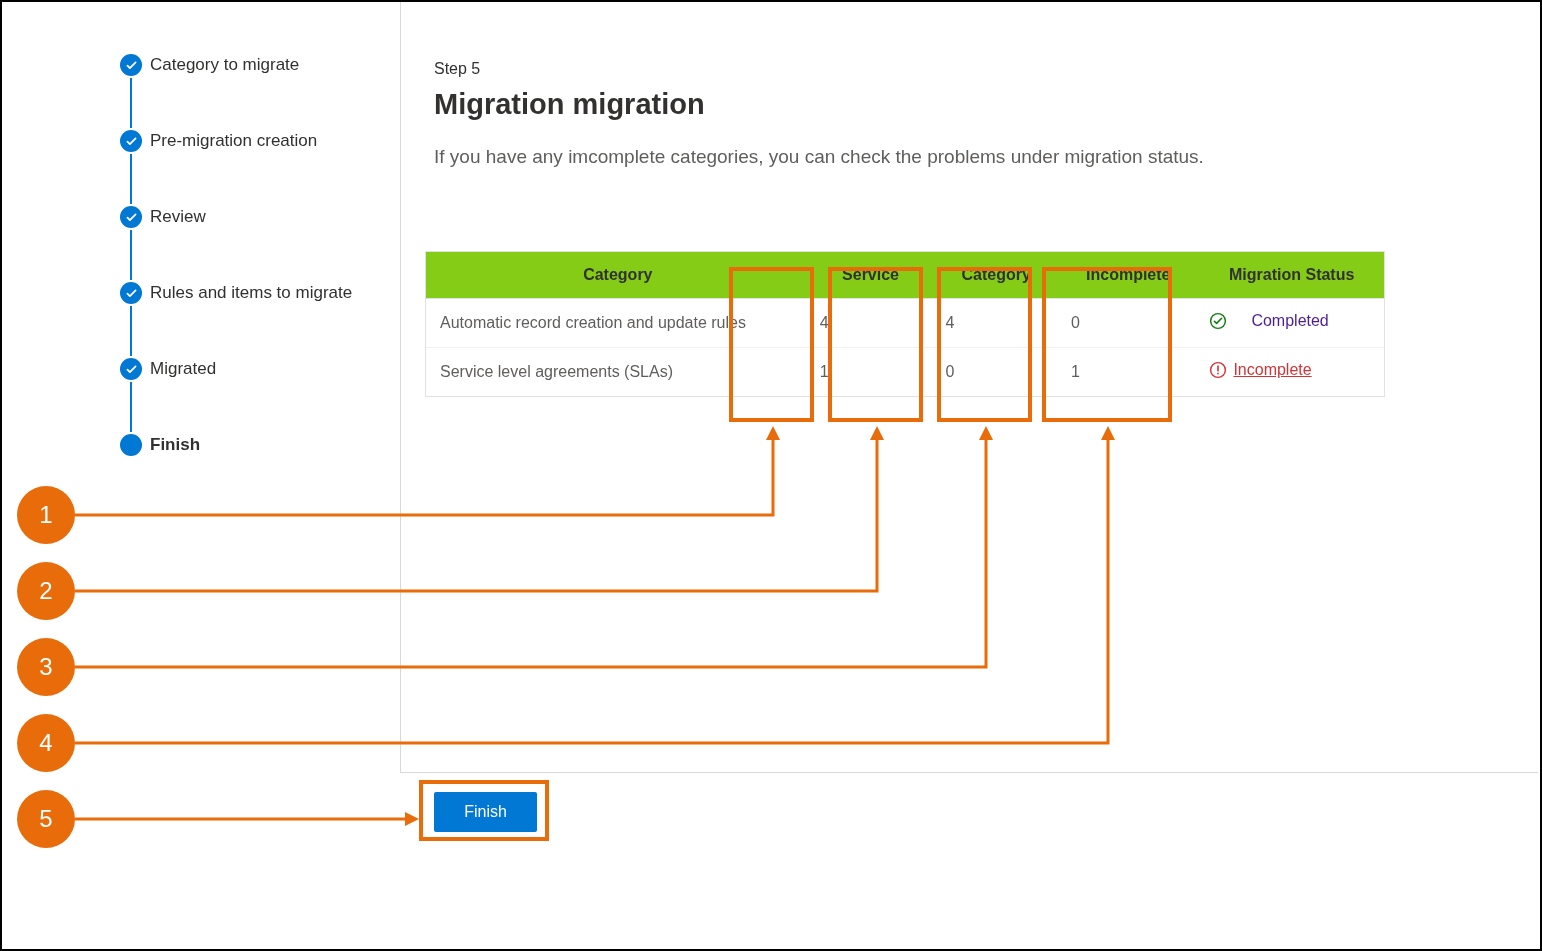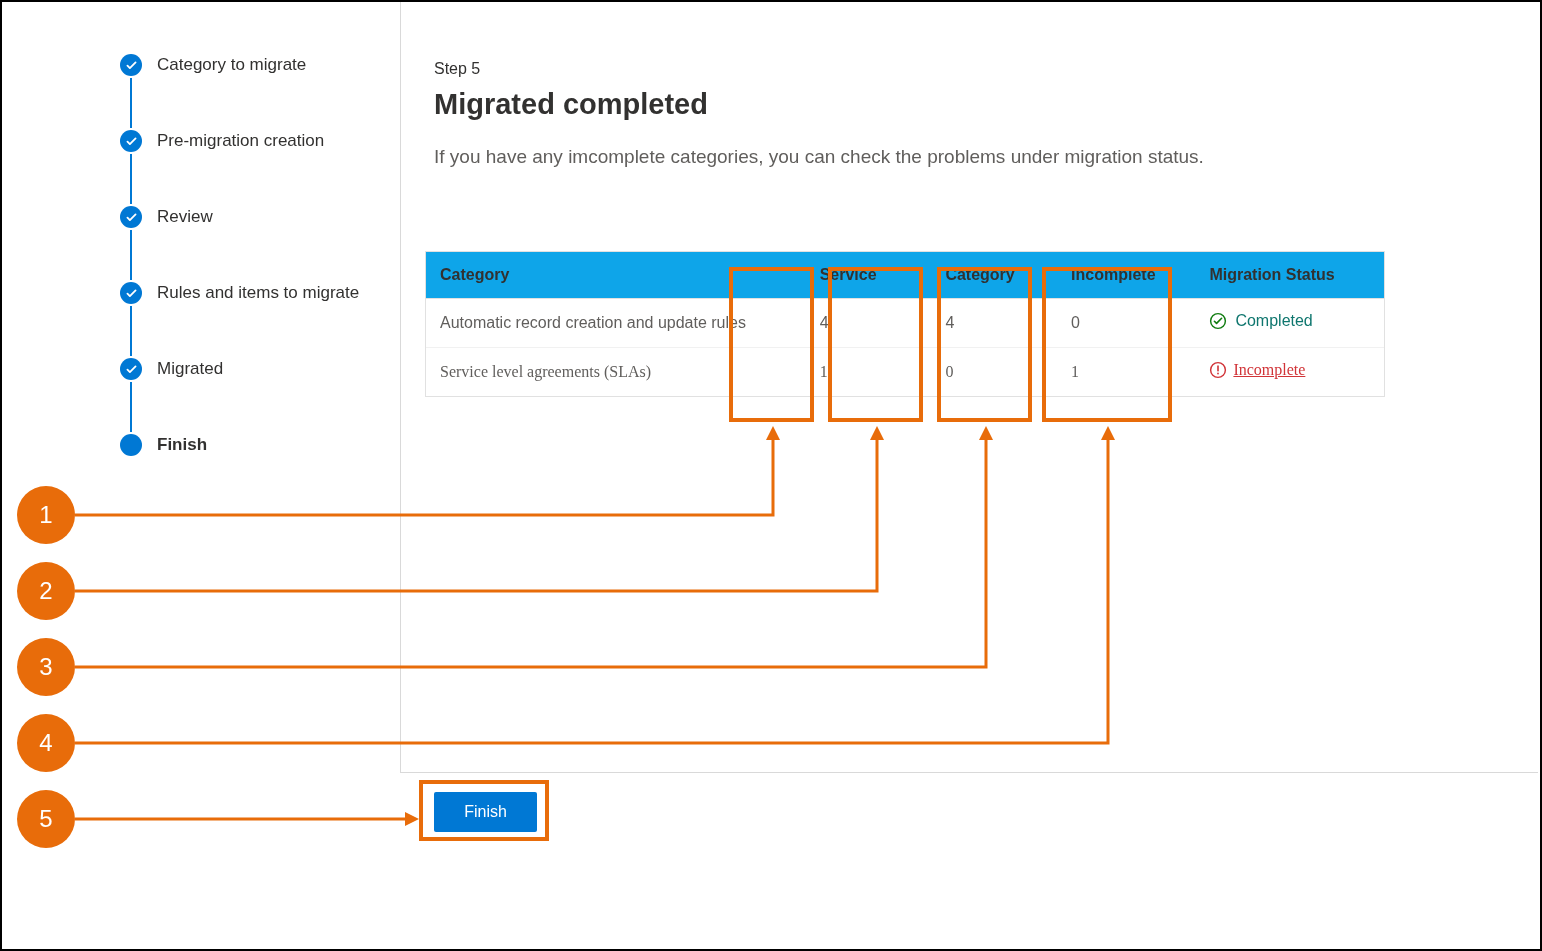--- a/index.html
+++ b/index.html
@@ -5,46 +5,46 @@
   * { box-sizing: border-box; }
   html, body { margin:0; padding:0; font-family: "Segoe UI", Arial, sans-serif; color:#323130; background:#fff; }
   .frame { width:1542px; height:951px; border:2px solid #000; position:relative; overflow:hidden; }
 
   
   .stepper { position:absolute; left:118px; top:50px; width:280px; }
   .step { display:flex; align-items:center; height:26px; margin:0; position:relative; }
   .step + .step { margin-top:50px; }
   .step .bullet { width:22px; height:22px; border-radius:50%; background:#0078d4; display:flex; align-items:center; justify-content:center; flex-shrink:0; }
   .step .bullet svg { width:13px; height:13px; }
-  .step .label { margin-left:15px; font-size:17px; color:#323130;text-align:right; }
+  .step .label { margin-left:8px; font-size:17px; color:#323130;text-align:right; }
   .step.current .label { font-weight:600; }
   .step .connector { position:absolute; left:10px; top:26px; width:2px; height:50px; background:#0078d4; }
 
   .vline { position:absolute; left:398px; top:0; width:1px; height:770px; background:#d9d9d9; }
   .hline-bottom { position:absolute; left:398px; top:770px; right:2px; height:1px; background:#d9d9d9; }
 
   
   .main { position:absolute; left:432px; top:58px; right:42px; }
   .step-number { font-size:16px; font-weight:400; color:#323130; }
   .step-title  { font-size:29px; font-weight:600; margin-top:10px; color:#323130; }
   .step-desc   { font-size:19px; color:#605e5c; margin-top:22px; max-width:770px; line-height:1.5; }
 
   
   .tablewrap { position:absolute; left:423px; top:249px; width:960px; border:1px solid #e1e1e1; }
   table { width:100%; border-collapse:collapse; font-size:16px; }
-  thead th { text-align:left; font-weight:600; color:#323130; padding:14px 10px 14px 14px; border-bottom:1px solid #e1e1e1; background:#0ea5e9; }
+  thead th { text-align:center; font-weight:600; color:#323130; padding:14px 10px 14px 14px; border-bottom:1px solid #e1e1e1; background:#84cc16; }
   tbody td { padding:13px 10px 13px 14px; color:#605e5c; border-bottom:1px solid #f1f1f1; }
-  tbody tr:last-child td { border-bottom:none;font-family:Liberation Serif, serif; }
+  tbody tr:last-child td { border-bottom:none; }
   th.col-cat { width:302px; }
   th.col-sel { width:100px; }
   th.col-mig { width:100px; }
   th.col-inc { width:110px; }
   th.col-stat{ width:150px; }
 
-  .status-completed { color:#0f766e; display:inline-flex; align-items:center; gap:8px; }
+  .status-completed { color:#4c1d95; display:inline-flex; align-items:center; gap:24px; }
   .status-incomplete { color:#d13438; display:inline-flex; align-items:center; gap:6px; }
   .status-incomplete .txt { text-decoration:underline; }
   .sicon { width:18px; height:18px; display:inline-block; }
 
   
   .finish-btn { position:absolute; left:432px; top:790px; width:103px; height:40px; background:#0078d4; color:#fff; border:none; font-size:16px; border-radius:2px; cursor:pointer; }
 
   
   .anno { position:absolute; pointer-events:none; }
   .callout { width:58px; height:58px; border-radius:50%; background:#e86c0a; color:#fff; display:flex; align-items:center; justify-content:center; font-size:24px; font-weight:400; }
@@ -108,21 +108,21 @@
       <span class="bullet"></span>
       <span class="label">Finish</span>
     </div>
   </div>
 
   <div class="vline"></div>
   <div class="hline-bottom"></div>
 
   <div class="main">
     <div class="step-number">Step 5</div>
-    <div class="step-title">Migrated completed</div>
+    <div class="step-title">Migration migration</div>
     <div class="step-desc">If you have any imcomplete categories, you can check the problems under migration status.</div>
   </div>
 
   <div class="tablewrap">
     <table>
       <thead>
         <tr>
           <th class="col-cat">Category</th>
           <th class="col-sel">Service</th>
           <th class="col-mig">Category</th>

